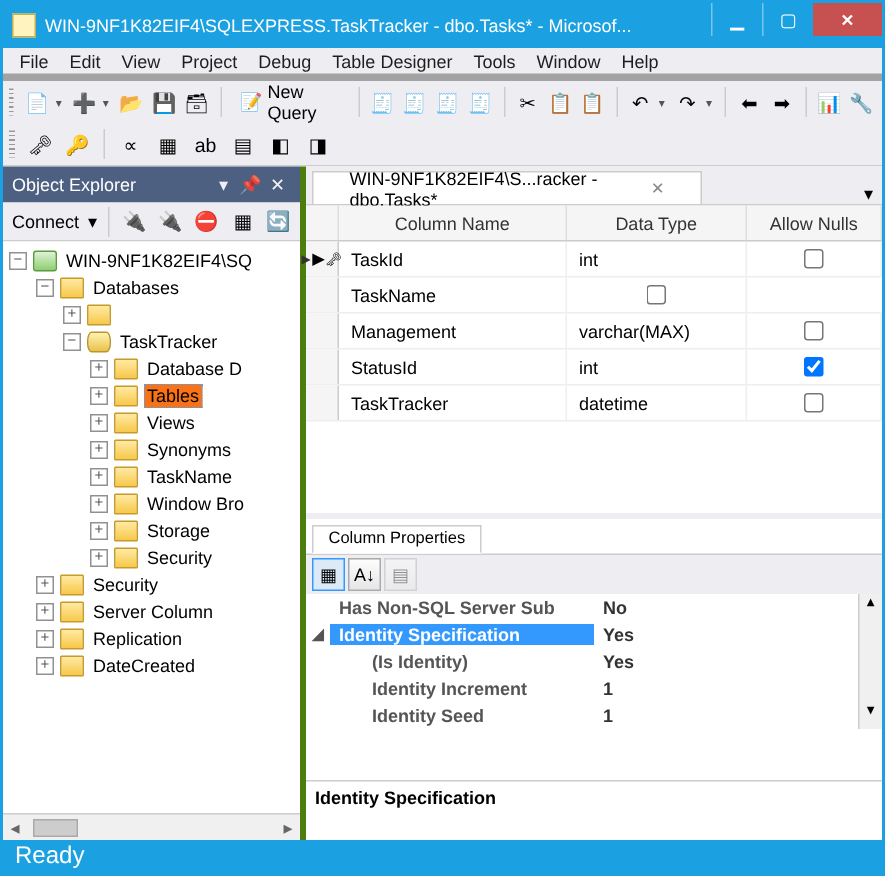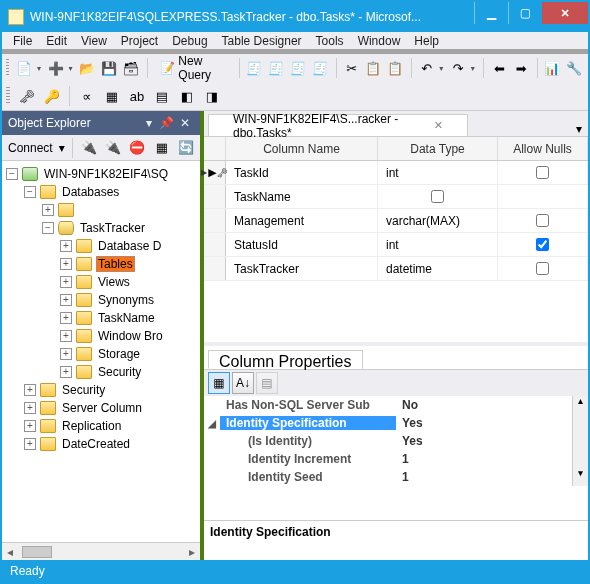--- a/index.html
+++ b/index.html
@@ -149,35 +149,35 @@
   .rowhead.key::after{content:"🛇"; font-size:0;}
   .chk { justify-content:center!important; }
   .chk input{ margin:0;}
   
   .props {
     border-top:4px solid #eeeef2;
     display:flex; flex-direction:column;
     height: 218px;
   }
   .prop-tabs{ height:24px; display:flex; border-bottom:1px solid #ccc; background:#fff; padding:4px 4px 0;}
-  .prop-tab{ border:1px solid #ccc; border-bottom:1px solid #fff; background:#fff; padding:2px 10px; font-size:16px;}
+  .prop-tab{ border:1px solid #ccc; border-bottom:1px solid #fff; background:#fff; padding:2px 10px; font-size:11px;}
   .prop-toolbar{ height:26px; background:#eeeef2; display:flex; align-items:center; padding:0 4px; gap:2px;}
   .prop-toolbtn{ width:22px;height:22px;border:1px solid #aaa; background:linear-gradient(#fdfdfd,#e6e6e6); display:flex;align-items:center;justify-content:center;}
   .prop-toolbtn.active{ border-color:#3399ff; background:#dceaf7;}
   .prop-grid{ flex:1; overflow:hidden; position:relative; font-size:12px; }
   .prop-row{ display:grid; grid-template-columns: 16px 1fr 1fr 16px; height:18px; align-items:center;font-weight:bold;}
   .prop-row .pexp{ text-align:center; font-size:10px; color:#555;}
   .prop-row .k{ padding-left:6px; color:#555;}
   .prop-row .v{ padding-left:6px; color:#333;}
   .prop-row.sel .k{ background:#3399ff; color:#fff;}
   .prop-row .scr{ background:#f0f0f0; border-left:1px solid #ccc; height:100%; text-align:center; font-size:9px;}
   .prop-row.indent .k{ padding-left:28px;}
   .prop-desc{ height:40px; border-top:1px solid #ccc; padding:4px 6px; font-weight:bold;}
   
-  .status{ height:22px; background:#1ba1e2; color:#fff; display:flex; align-items:center; padding:0 8px; font-size:12px;}
+  .status{ height:22px; background:#1ba1e2; color:#fff; display:flex; align-items:center; padding:0 8px; font-size:16px;}
 </style>
 </head>
 <body>
 
 <div class="window">
 
   <div class="titlebar">
     <div class="icon"></div>
     <div class="title-text">WIN-9NF1K82EIF4\SQLEXPRESS.TaskTracker - dbo.Tasks* - Microsof...</div>
     <div class="win-btns">

